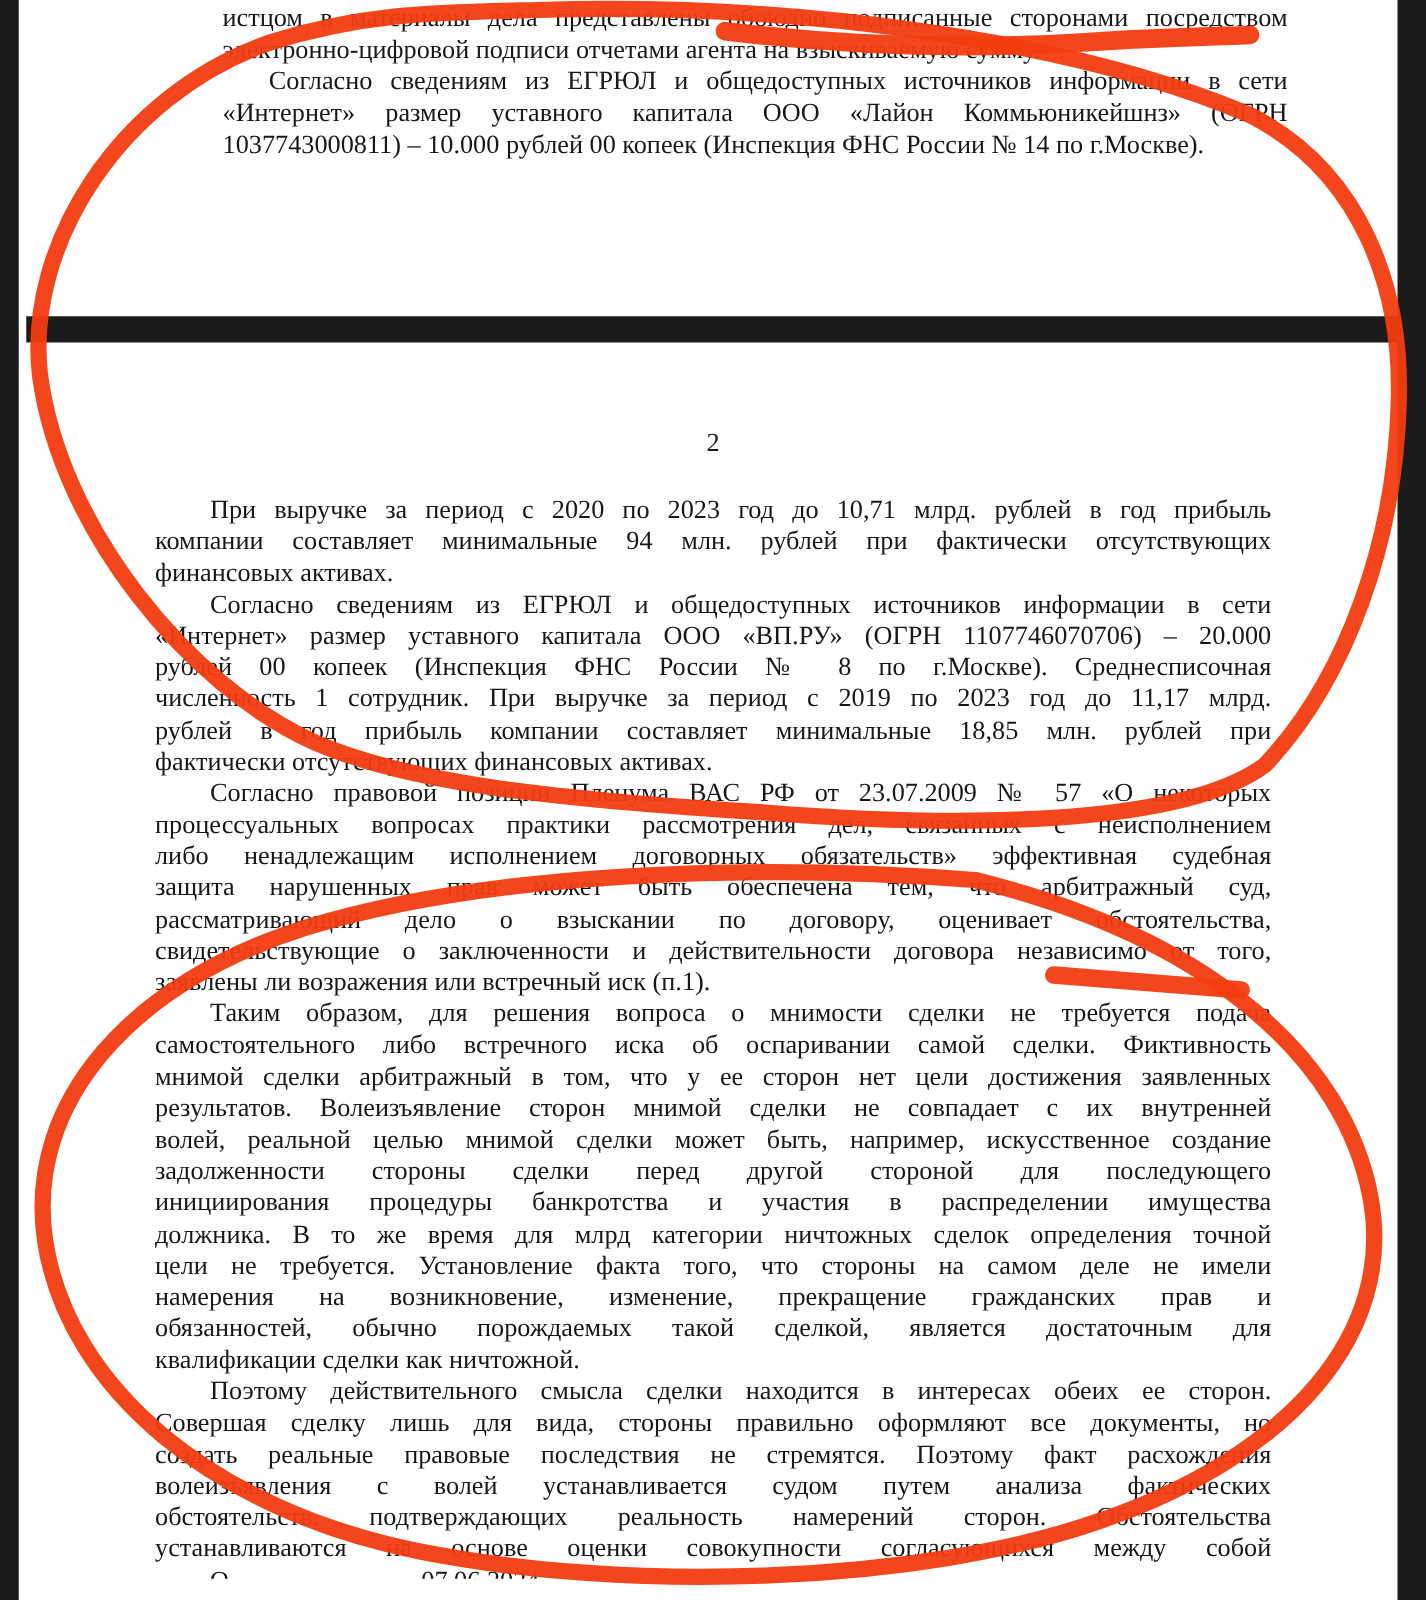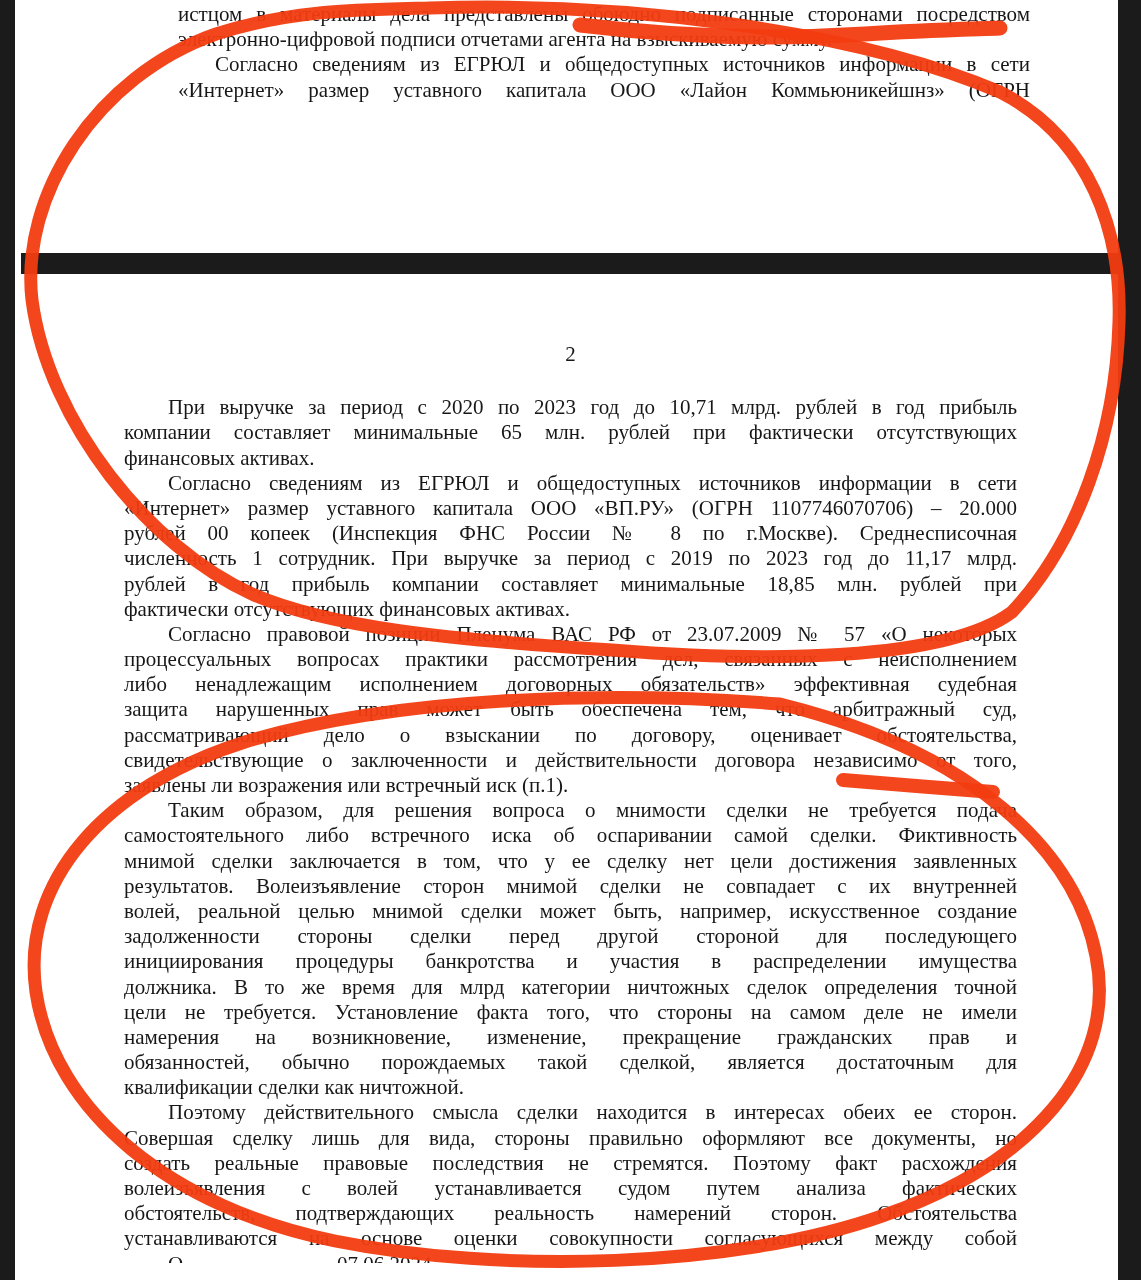--- a/index.html
+++ b/index.html
@@ -43,46 +43,47 @@
 <div class="edge-bar right"></div>
 <div class="separator-band"></div>
 
 <div class="page page1">
   <div class="flow">
 
   <div class="line">истцом в материалы дела представлены обоюдно подписанные сторонами посредством</div>
       <div class="line last">электронно-цифровой подписи отчетами агента на взыскиваемую сумму.</div>
       <div class="line ind">Согласно сведениям из ЕГРЮЛ и общедоступных источников информации в сети</div>
       <div class="line">«Интернет» размер уставного капитала ООО «Лайон Коммьюникейшнз» (ОГРН</div>
+      <div class="line last">1037743000811) – 10.000 рублей 00 копеек (Инспекция ФНС России № 14 по г.Москве).</div>
     </div>
 </div>
 
 <div class="page page2">
   <div class="page-number">2</div>
   <div class="flow">
 
   <div class="line ind">При выручке за период с 2020 по 2023 год до 10,71 млрд. рублей в год прибыль</div>
-      <div class="line">компании составляет минимальные 65 млн. рублей при фактически отсутствующих</div>
+      <div class="line">компании составляет минимальные 94 млн. рублей при фактически отсутствующих</div>
       <div class="line last">финансовых активах.</div>
       <div class="line ind">Согласно сведениям из ЕГРЮЛ и общедоступных источников информации в сети</div>
       <div class="line">«Интернет» размер уставного капитала ООО «ВП.РУ» (ОГРН 1107746070706) – 20.000</div>
       <div class="line">рублей 00 копеек (Инспекция ФНС России № 8 по г.Москве). Среднесписочная</div>
       <div class="line">численность 1 сотрудник. При выручке за период с 2019 по 2023 год до 11,17 млрд.</div>
       <div class="line">рублей в год прибыль компании составляет минимальные 18,85 млн. рублей при</div>
       <div class="line last">фактически отсутствующих финансовых активах.</div>
       <div class="line ind">Согласно правовой позиции Пленума ВАС РФ от 23.07.2009 № 57 «О некоторых</div>
       <div class="line">процессуальных вопросах практики рассмотрения дел, связанных с неисполнением</div>
       <div class="line">либо ненадлежащим исполнением договорных обязательств» эффективная судебная</div>
       <div class="line">защита нарушенных прав может быть обеспечена тем, что арбитражный суд,</div>
       <div class="line">рассматривающий дело о взыскании по договору, оценивает обстоятельства,</div>
       <div class="line">свидетельствующие о заключенности и действительности договора независимо от того,</div>
       <div class="line last">заявлены ли возражения или встречный иск (п.1).</div>
       <div class="line ind">Таким образом, для решения вопроса о мнимости сделки не требуется подача</div>
       <div class="line">самостоятельного либо встречного иска об оспаривании самой сделки. Фиктивность</div>
-      <div class="line">мнимой сделки заключается в том, что у ее сделку нет цели достижения заявленных</div>
+      <div class="line">мнимой сделки арбитражный в том, что у ее сторон нет цели достижения заявленных</div>
       <div class="line">результатов. Волеизъявление сторон мнимой сделки не совпадает с их внутренней</div>
       <div class="line">волей, реальной целью мнимой сделки может быть, например, искусственное создание</div>
       <div class="line">задолженности стороны сделки перед другой стороной для последующего</div>
       <div class="line">инициирования процедуры банкротства и участия в распределении имущества</div>
       <div class="line">должника. В то же время для млрд категории ничтожных сделок определения точной</div>
       <div class="line">цели не требуется. Установление факта того, что стороны на самом деле не имели</div>
       <div class="line">намерения на возникновение, изменение, прекращение гражданских прав и</div>
       <div class="line">обязанностей, обычно порождаемых такой сделкой, является достаточным для</div>
       <div class="line last">квалификации сделки как ничтожной.</div>
       <div class="line ind">Поэтому действительного смысла сделки находится в интересах обеих ее сторон.</div>

